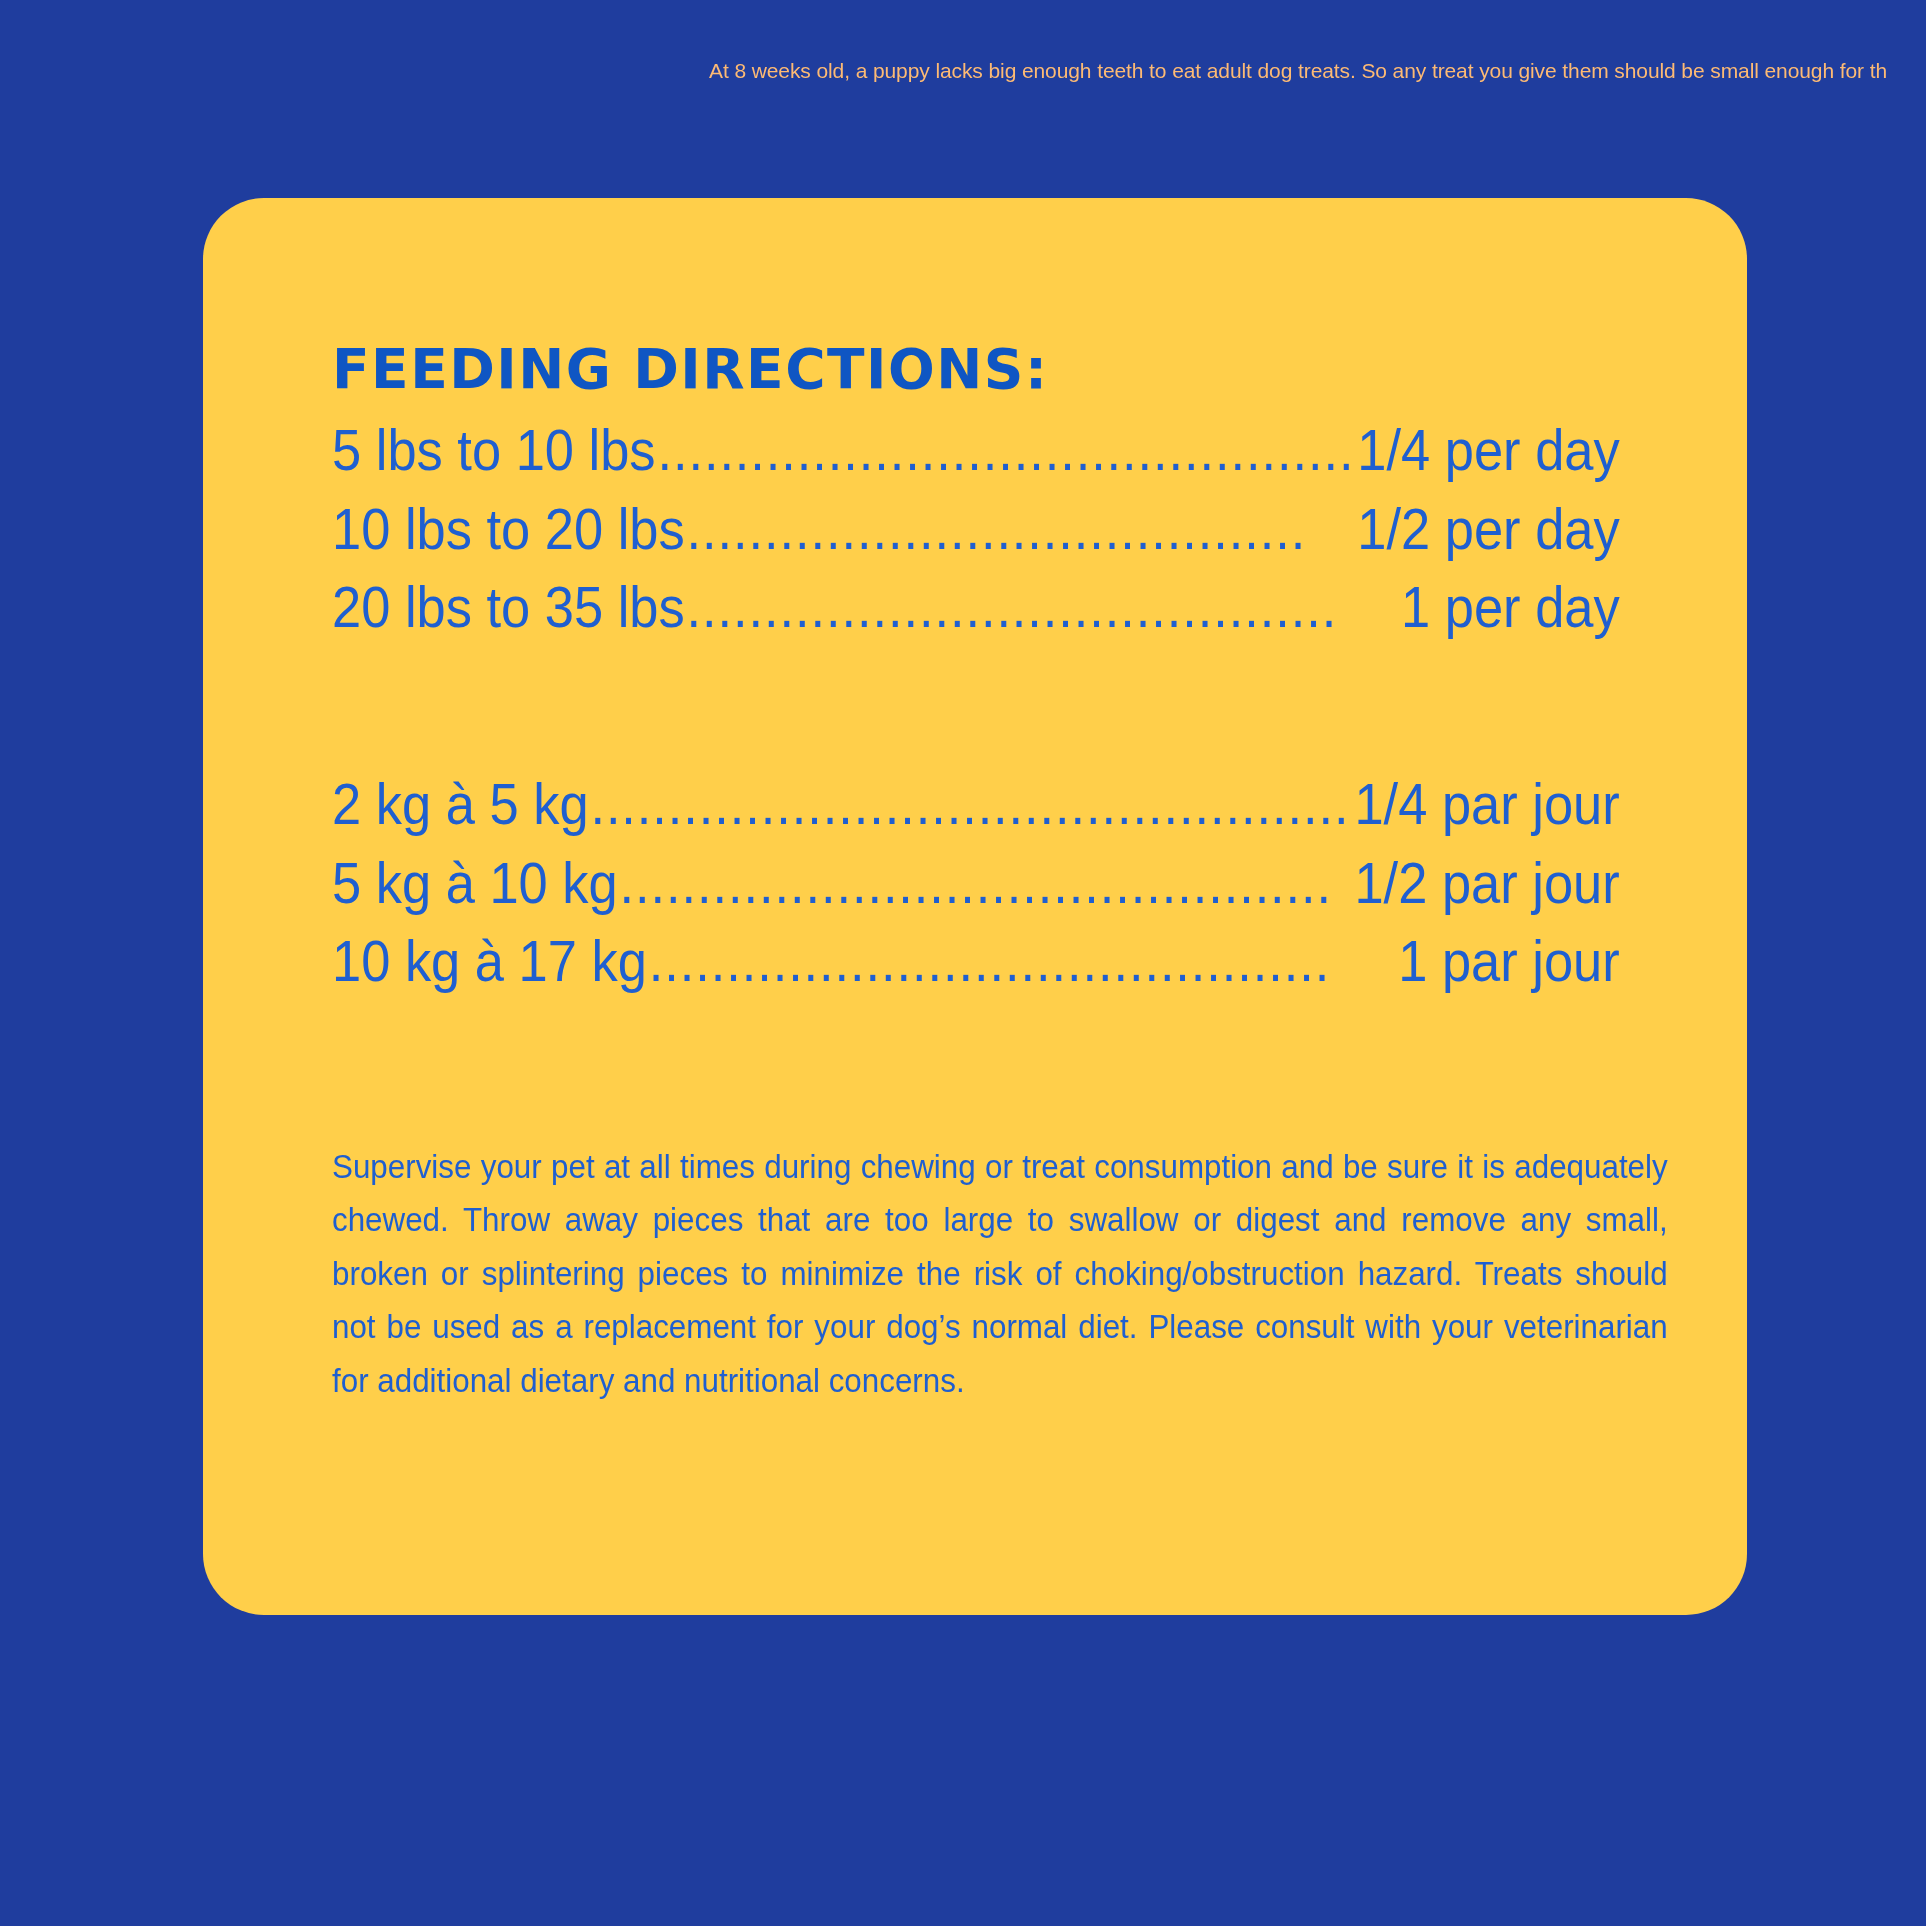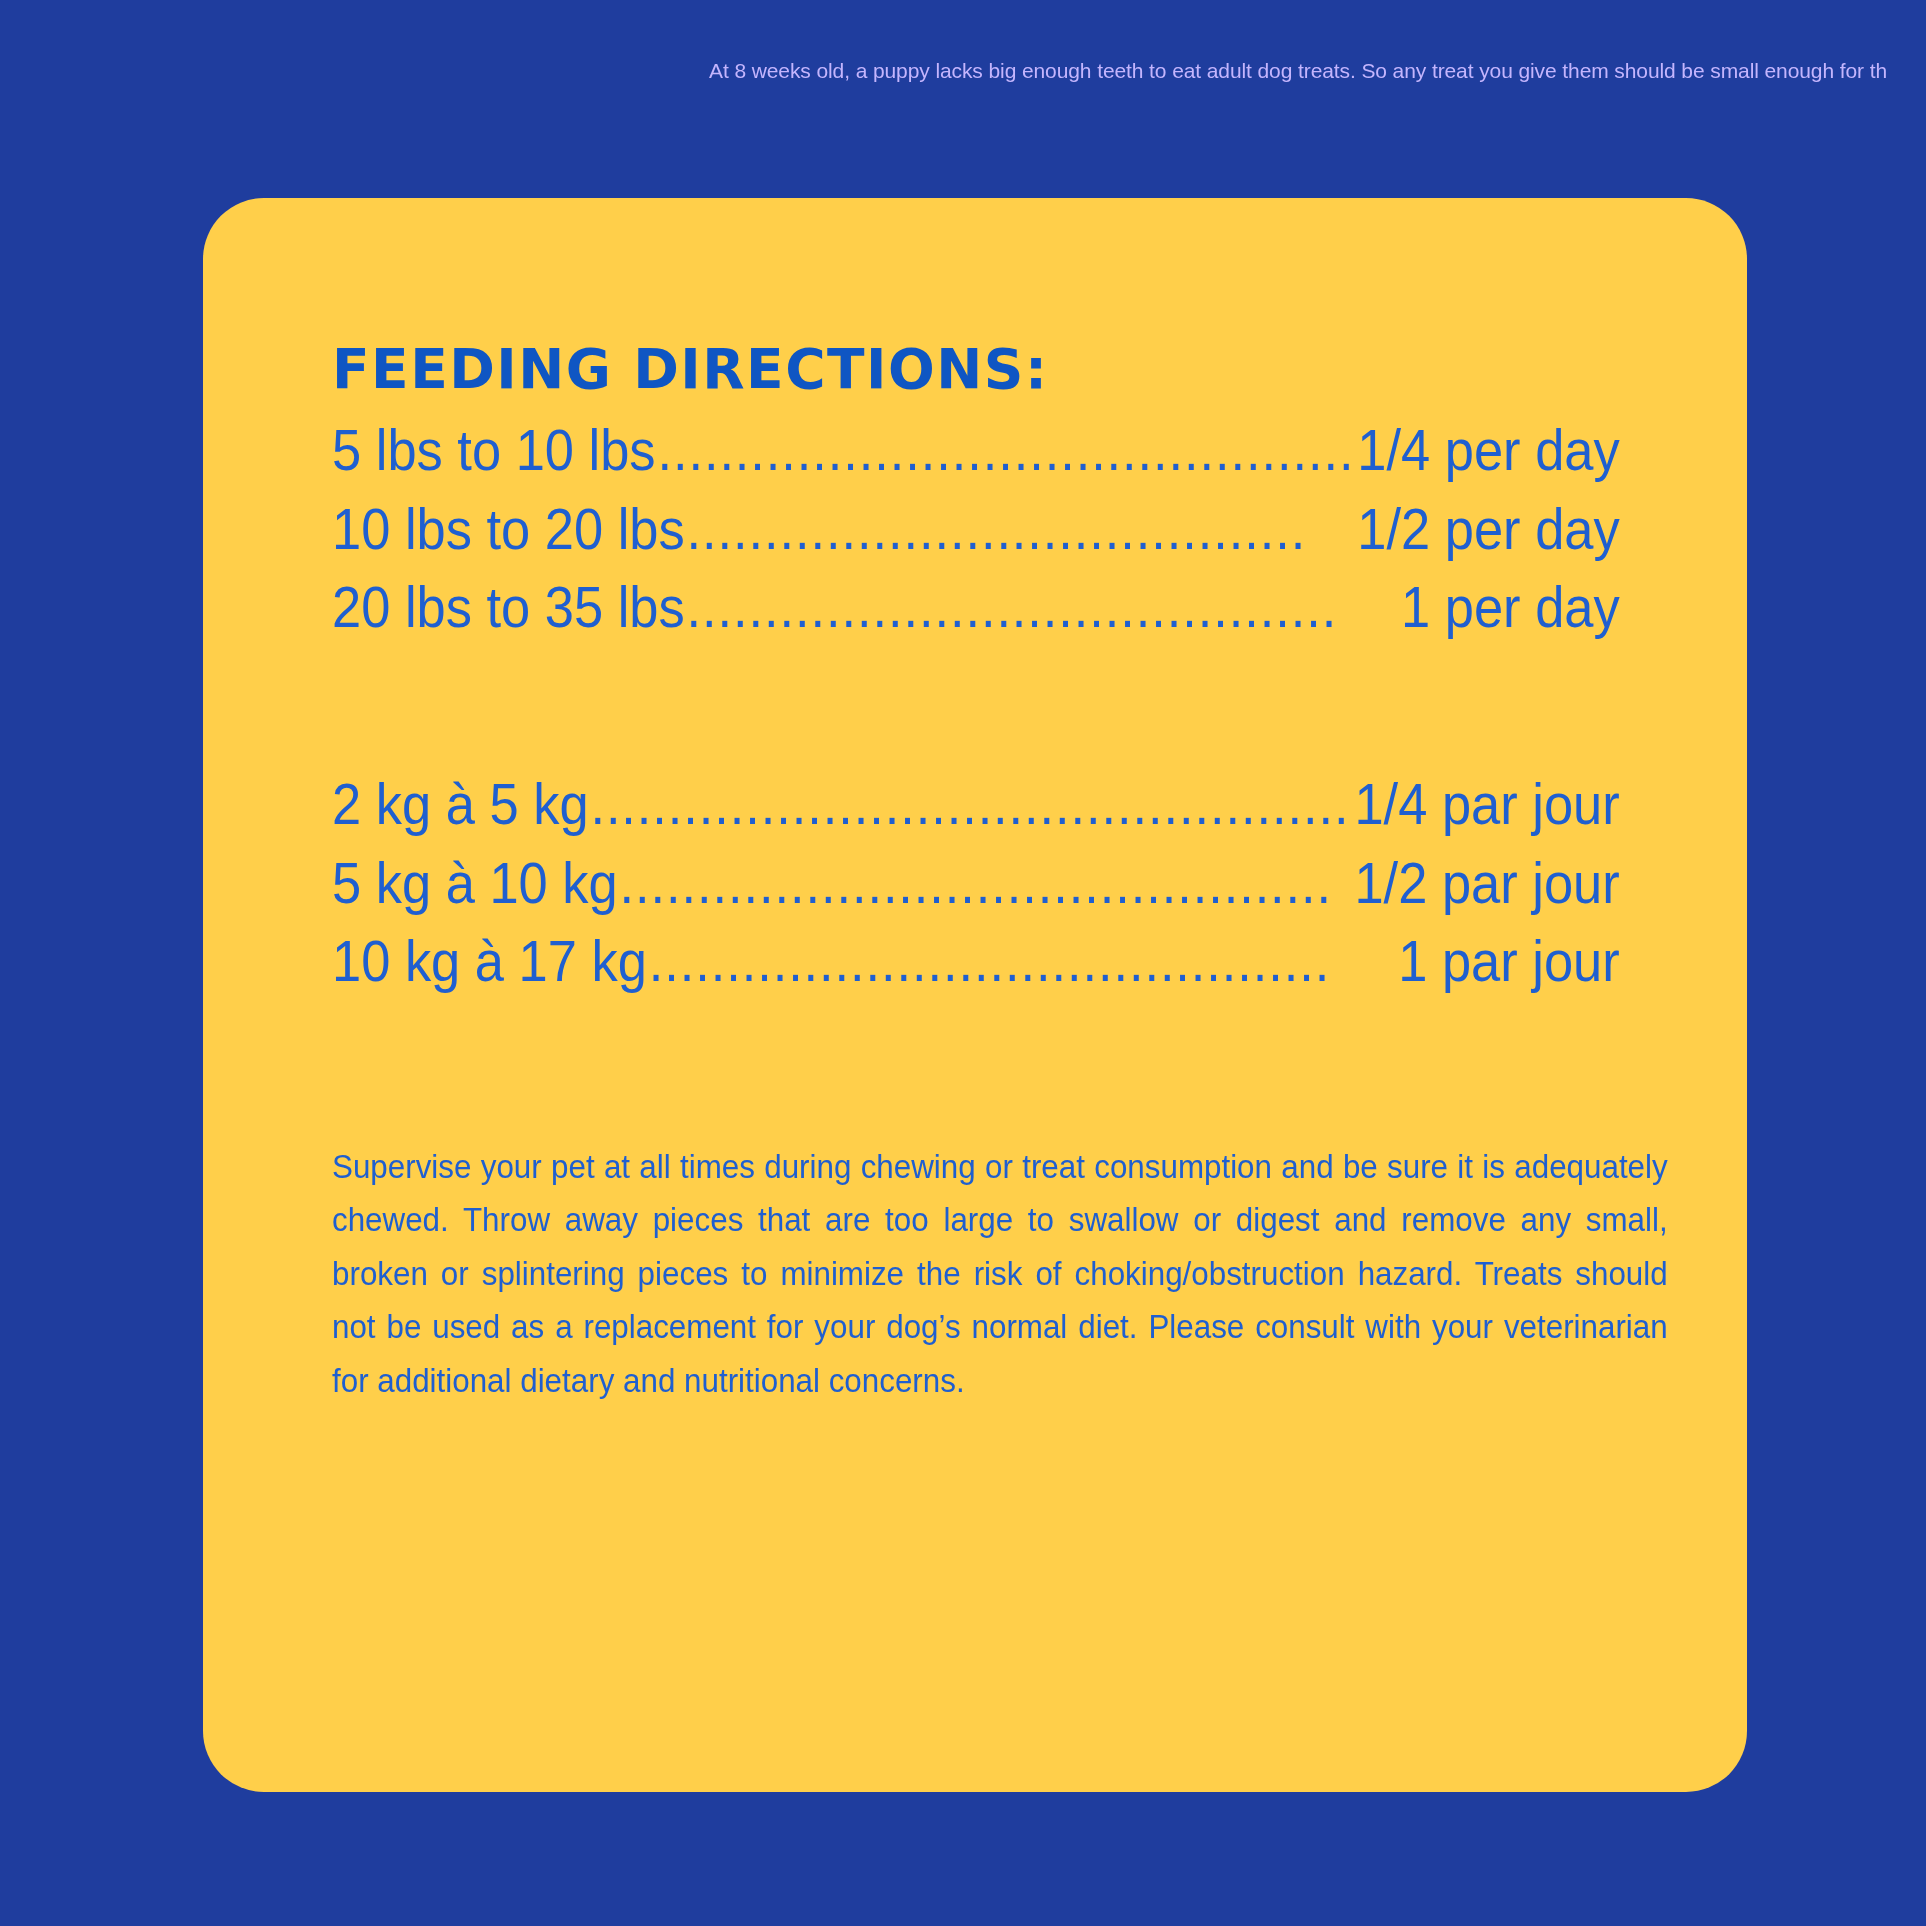--- a/index.html
+++ b/index.html
@@ -14,32 +14,32 @@
     overflow: hidden;
     position: relative;
   }
 
   
   .top-note {
     position: absolute;
     top: 59px;
     left: 709px;
     white-space: nowrap;
-    color: #c4b5fd;
+    color: #fdba74;
     font-size: 21px;
     font-family: "Liberation Sans", sans-serif;
     letter-spacing: -0.1px;
   }
 
   .panel {
     position: absolute;
     left: 203px;
     top: 198px;
     width: 1544px;
-    height: 1594px;
+    height: 1417px;
     background: #ffcf4a;
     border-radius: 61px;
     box-sizing: border-box;
     padding: 0;
   }
 
   .inner {
     position: absolute;
     left: 129px;
     top: 144px;

